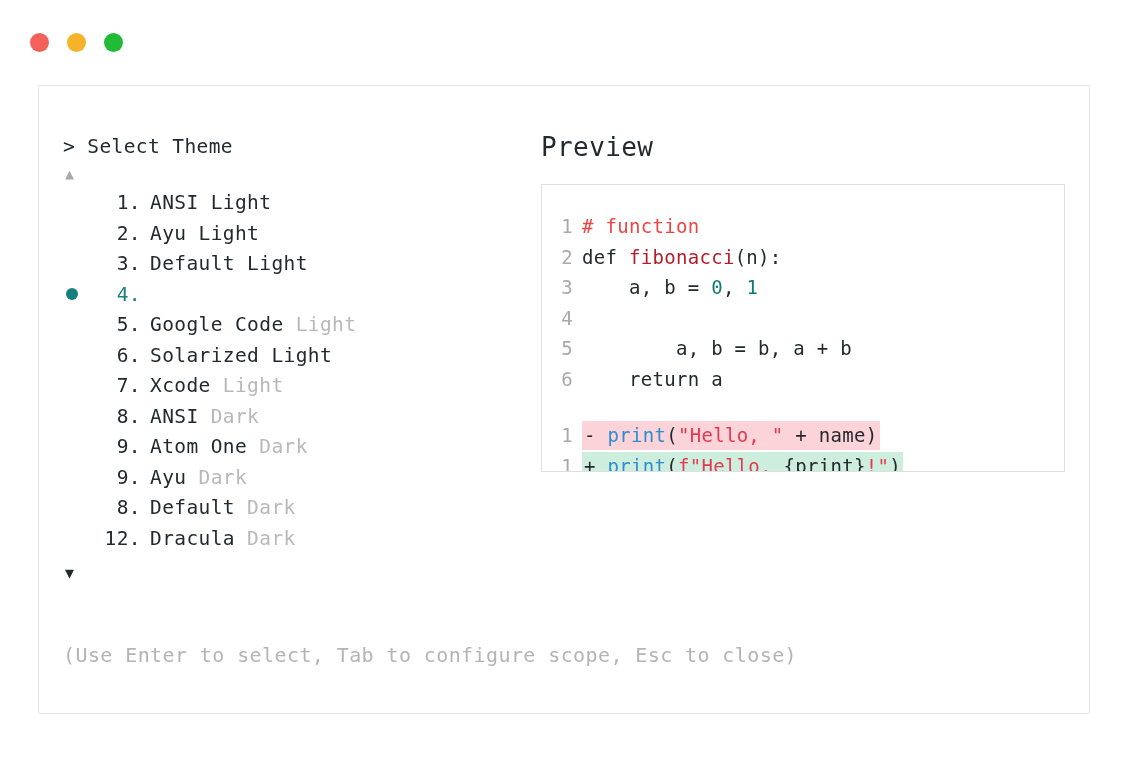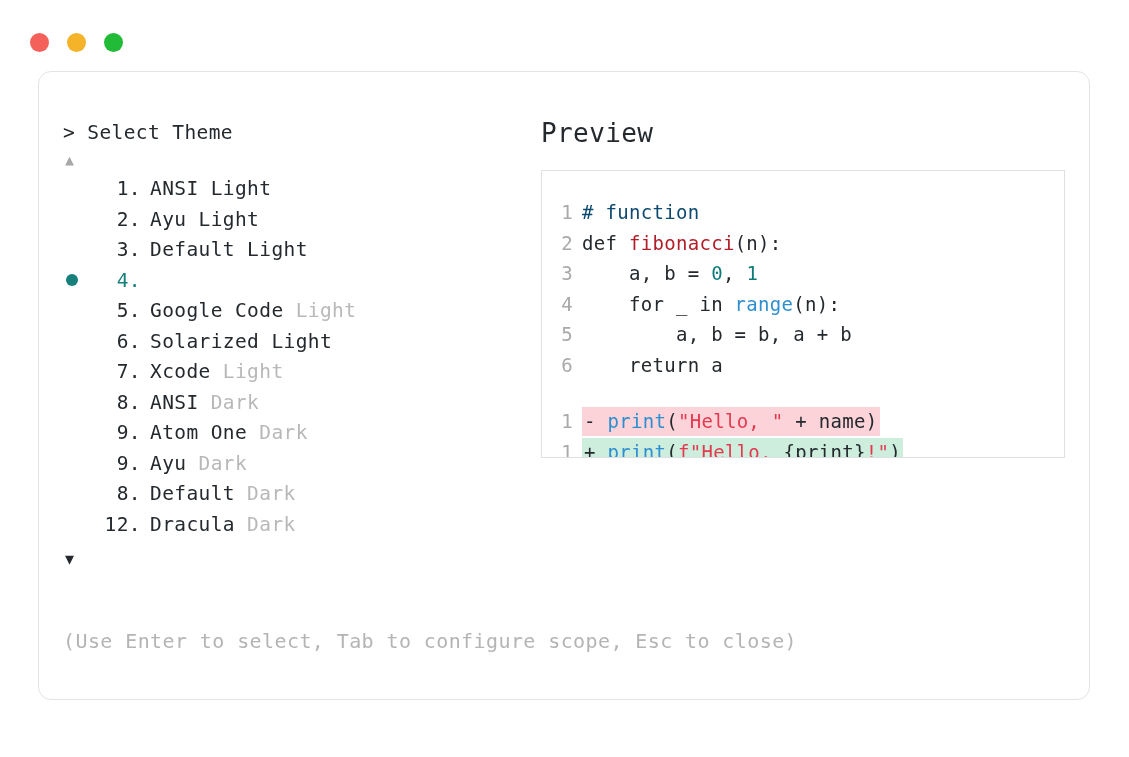--- a/index.html
+++ b/index.html
@@ -22,25 +22,25 @@
   }
   .dot { width: 19px; height: 19px; border-radius: 50%; }
   .dot-red    { background: #f4615a; }
   .dot-yellow { background: #f5b32a; }
   .dot-green  { background: #22bb38; }
 
   
   .card {
     position: absolute;
     left: 38px;
-    top: 71px;
+    top: 85px;
     width: 1052px;
     height: 629px;
     border: 1.5px solid #e4e4e6;
-    border-radius: 13px;
+    border-radius: 2px;
     background: #ffffff;
   }
 
   
   .left-col {
     position: absolute;
     left: 24px;
     top: 47px;
     width: 470px;
   }
@@ -154,21 +154,21 @@
     width: 16px;
     flex: 0 0 16px;
     text-align: right;
     color: #a9a9ab;
     margin-right: 9px;
   }
   .code-text { color: #24292e; }
   .code-line.spacer { height: 26px; }
 
   
-  .tok-comment { color: #0c4a6e; }
+  .tok-comment { color: #ef4444; }
   .tok-func    { color: #b31d28; margin-top: 11px; }
   .tok-num     { color: #0f7b78; }
   .tok-builtin { color: #2d8fd0; }
   .tok-str     { color: #e33a51; }
   .tok-call    { color: #2d8fd0; }
   .tok-plain   { color: #24292e; }
 
   
   .code-line.diff { padding-left: 15px; }
   .diff-hl {
@@ -218,21 +218,21 @@
 
   <div class="hint-line">(Use Enter to select, Tab to configure scope, Esc to close)</div>
 
   <div class="right-col">
     <div class="preview-label">Preview</div>
     <div class="code-box">
       <div class="code-lines" id="code-lines">
           <div class="code-line"><span class="ln">1</span><span class="code-text"><span class="tok-comment"># function</span></span></div>
           <div class="code-line"><span class="ln">2</span><span class="code-text"><span class="tok-plain">def </span><span class="tok-func">fibonacci</span><span class="tok-plain">(n):</span></span></div>
           <div class="code-line"><span class="ln">3</span><span class="code-text"><span class="tok-plain">    a, b = </span><span class="tok-num">0</span><span class="tok-plain">, </span><span class="tok-num">1</span></span></div>
-          <div class="code-line"><span class="ln">4</span><span class="code-text"><span class="tok-plain">    for _ in </span><span class="tok-builtin">range</span><span class="tok-plain">(n):</span></span></div>
+          <div class="code-line"><span class="ln">4</span></div>
           <div class="code-line"><span class="ln">5</span><span class="code-text"><span class="tok-plain">        a, b = b, a + b</span></span></div>
           <div class="code-line"><span class="ln">6</span><span class="code-text"><span class="tok-plain">    return a</span></span></div>
         </div>
       <div class="code-line spacer"></div>
       <div class="code-lines" id="diff-lines">
           <div class="code-line diff diff-del"><span class="ln">1</span><span class="diff-hl" style="background: rgb(251, 211, 216);"><span class="diff-sign-del">- </span><span class="tok-call">print</span><span class="tok-plain">(</span><span class="tok-str">"Hello, "</span><span class="tok-plain"> + name)</span></span></div>
           <div class="code-line diff diff-add"><span class="ln">1</span><span class="diff-hl" style="background: rgb(205, 238, 221);"><span class="diff-sign-add">+ </span><span class="tok-call">print</span><span class="tok-plain">(</span><span class="tok-str">f"Hello, </span><span class="tok-plain">{print}</span><span class="tok-str">!"</span><span class="tok-plain">)</span></span></div>
         </div>
     </div>
   </div>

